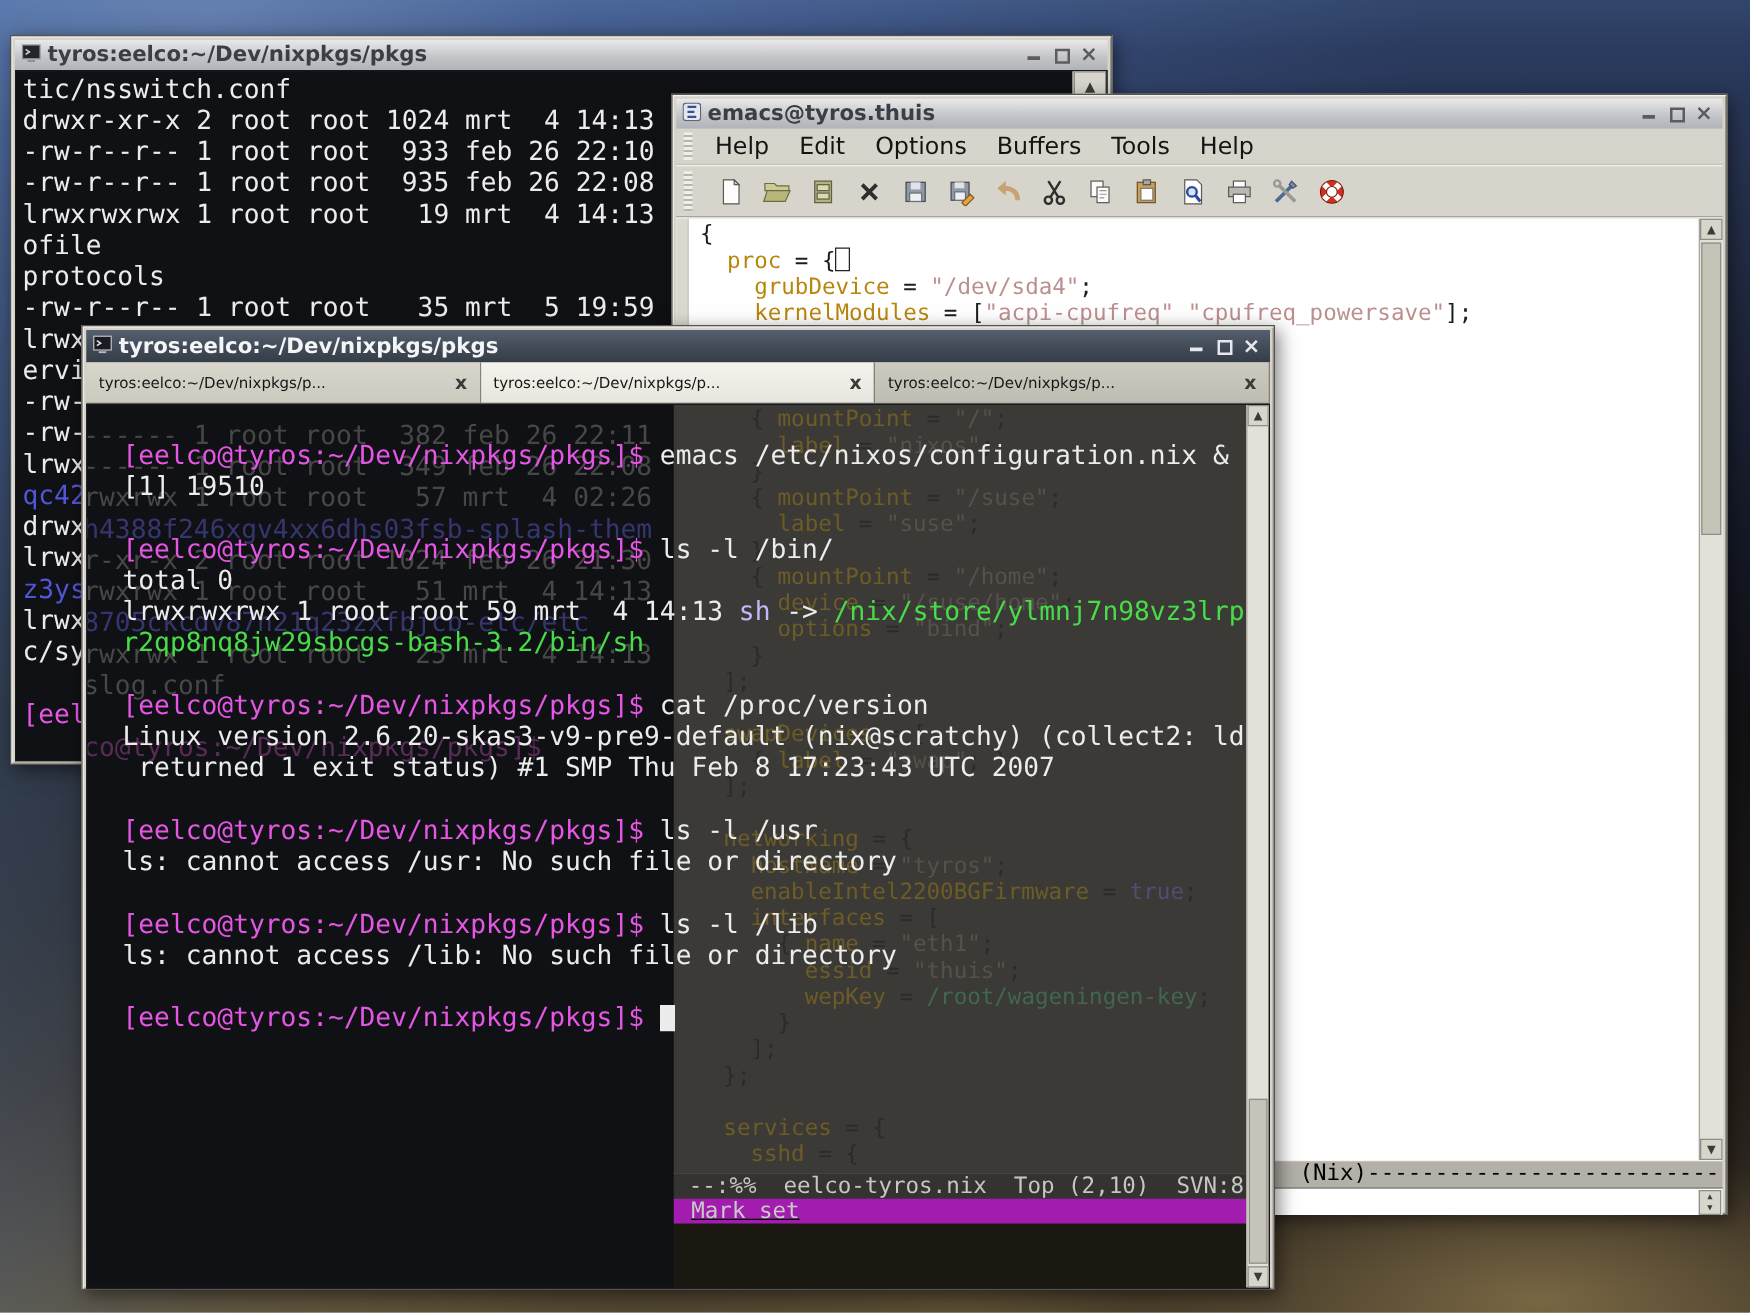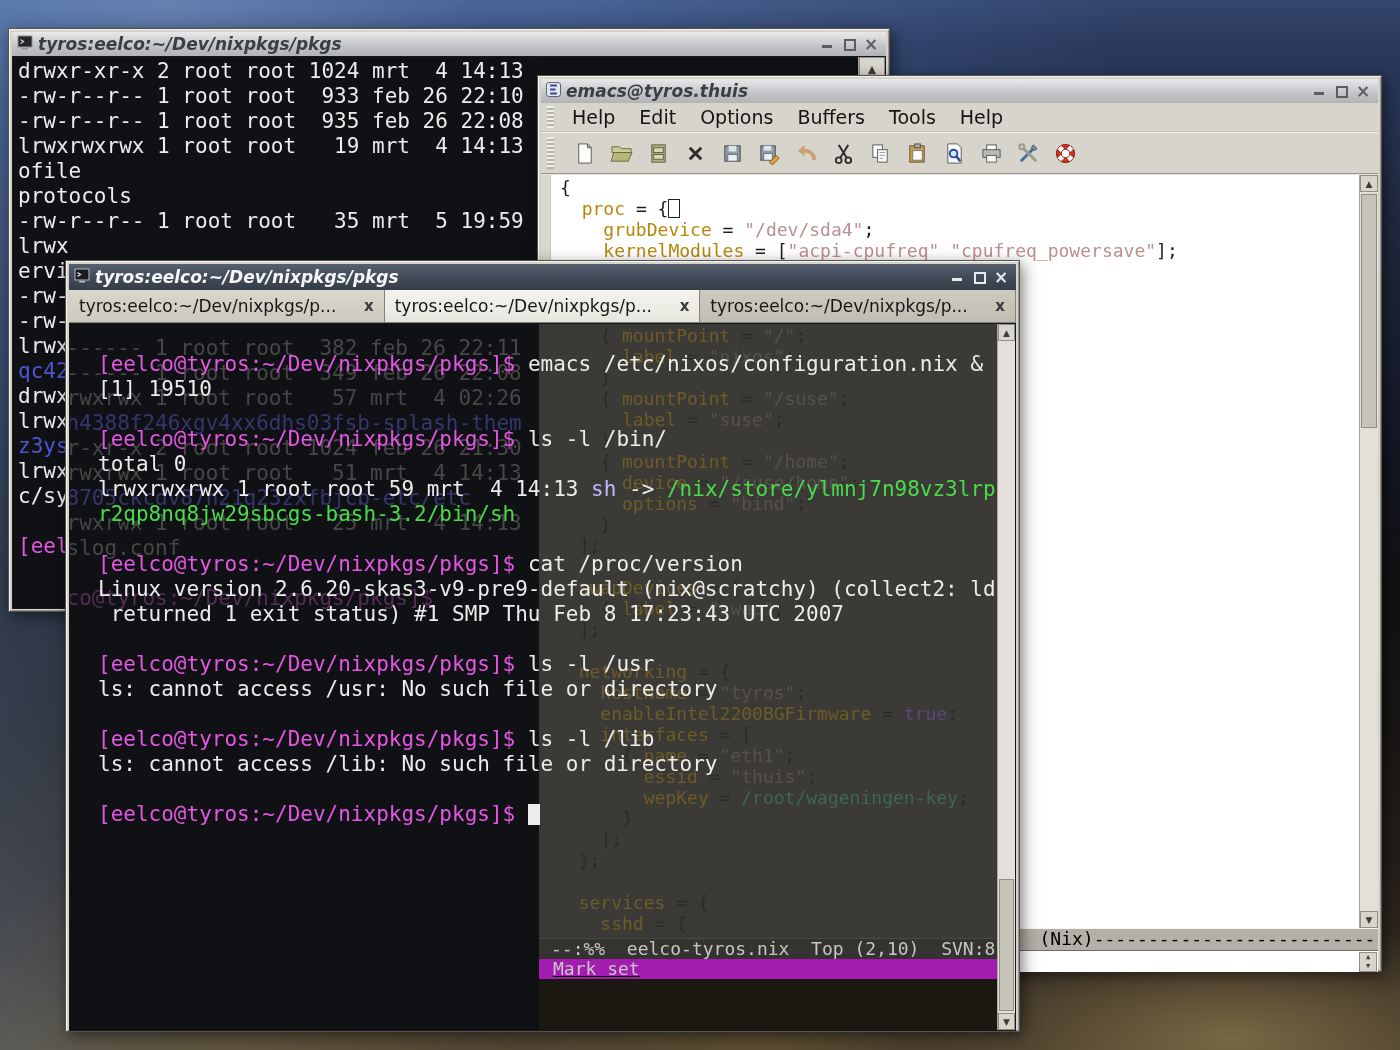--- a/index.html
+++ b/index.html
@@ -14,21 +14,21 @@
       linear-gradient(180deg,#4f6da2 0%,#41588a 4%,#33415f 18%,#242b3e 33%,#1b1d26 44%,#18150f 55%,#241d12 70%,#372b18 83%,#4c3d24 92%,#60502f 100%);
   }
   .win{position:absolute;box-sizing:border-box;}
   
   .frame{background:#d6d3ca;border:1px solid #55534d;
     box-shadow:inset 1px 1px 0 #f4f3ef, inset -1px -1px 0 #98958c, 3px 4px 14px rgba(0,0,0,.5);
     padding:3px;}
   .tbar{height:24px;display:flex;align-items:center;gap:5px;padding:0 5px;
     background:linear-gradient(180deg,#e9e9ea,#c2c3c7 60%,#b2b3b8);}
   .tbar.active{background:linear-gradient(180deg,rgba(78,89,105,.95),rgba(52,62,76,.93) 60%,rgba(41,49,61,.93));height:26px;}
-  .tbar .ttl{font-weight:bold;font-size:17px;color:#3a3f46;flex:1;white-space:nowrap;overflow:hidden;font-style:italic;}
+  .tbar .ttl{font-weight:bold;font-size:17px;color:#3a3f46;flex:1;white-space:nowrap;overflow:hidden;}
   .tbar.active .ttl{color:#f4f5f7;}
   .wbtns{display:flex;gap:8px;align-items:center;padding-right:3px;}
   .wb{width:14px;height:14px;position:relative;cursor:default;}
   .wb.min::after{content:"";position:absolute;left:2px;bottom:3px;width:10px;height:3px;background:#5c5c60;}
   .tbar.active .wb.min::after{background:#e6e8ec;}
   .wb.max::after{content:"";position:absolute;left:2px;top:2px;width:8px;height:8px;border:2px solid #5c5c60;}
   .tbar.active .wb.max::after{border-color:#e6e8ec;}
   .wb.cls{font-weight:bold;font-size:17px;line-height:14px;color:#5c5c60;text-align:center;}
   .tbar.active .wb.cls{color:#e6e8ec;}
   
@@ -59,21 +59,21 @@
   .sbar{position:absolute;background:#e2e0d9;border-left:1px solid #a9a69c;}
   .sbtn{position:absolute;left:0;width:100%;height:17px;background:#d8d5cc;border:1px solid #8f8d84;box-sizing:border-box;
     display:flex;align-items:center;justify-content:center;font-size:9px;color:#3c3b36;}
   .sthumb{position:absolute;left:1px;right:1px;background:#c6c3b9;border:1px solid #8f8d84;}
   
   .tabbar{height:32px;background:#bbb8ad;display:flex;border-bottom:1px solid #83817a;}
   .ktab{flex:1;display:flex;align-items:center;border-right:1px solid #83817a;padding:0 10px;gap:8px;
     background:linear-gradient(180deg,#d9d6cb,#ccc9be);}
   .ktab.active{background:linear-gradient(180deg,#f3f2ec,#e7e6de);}
   .ktab.dark{background:linear-gradient(180deg,#cdcabf,#bfbcb1);}
-  .ktab .lbl{font-size:17px;color:#161616;flex:1;white-space:nowrap;overflow:hidden;}
+  .ktab .lbl{font-size:12px;color:#161616;flex:1;white-space:nowrap;overflow:hidden;}
   .ktab .x{font-size:15px;font-weight:bold;color:#3a3a3a;}
   .ghostpanel{position:absolute;overflow:hidden;}
   .abs{position:absolute;}
 </style>
 </head>
 <body>
 
 <div id="desktop">
 
   <div class="win frame" style="left:8px;top:28px;width:882px;height:584px;z-index:1;">
@@ -87,20 +87,21 @@
       </span>
       <span class="ttl">tyros:eelco:~/Dev/nixpkgs/pkgs</span>
       <span class="wbtns">
         <span class="wb min"></span>
         <span class="wb max"></span>
         <span class="wb cls">×</span>
       </span>
     </div>
     <div class="term" style="height:551px;">
       <div id="backrows" style="padding:2px 0 0 5px;">
+          <div class="tl"><span class="w">tic/nsswitch.conf</span></div>
           <div class="tl"><span class="w">drwxr-xr-x 2 root root 1024 mrt  4 14:13</span></div>
           <div class="tl"><span class="w">-rw-r--r-- 1 root root  933 feb 26 22:10</span></div>
           <div class="tl"><span class="w">-rw-r--r-- 1 root root  935 feb 26 22:08</span></div>
           <div class="tl"><span class="w">lrwxrwxrwx 1 root root   19 mrt  4 14:13</span></div>
           <div class="tl"><span class="w">ofile</span></div>
           <div class="tl"><span class="w">protocols</span></div>
           <div class="tl"><span class="w">-rw-r--r-- 1 root root   35 mrt  5 19:59</span></div>
           <div class="tl"><span class="w">lrwx</span></div>
           <div class="tl"><span class="w">ervices</span></div>
           <div class="tl"><span class="w">-rw------- 1 root root  382 feb 26 22:11</span></div>

